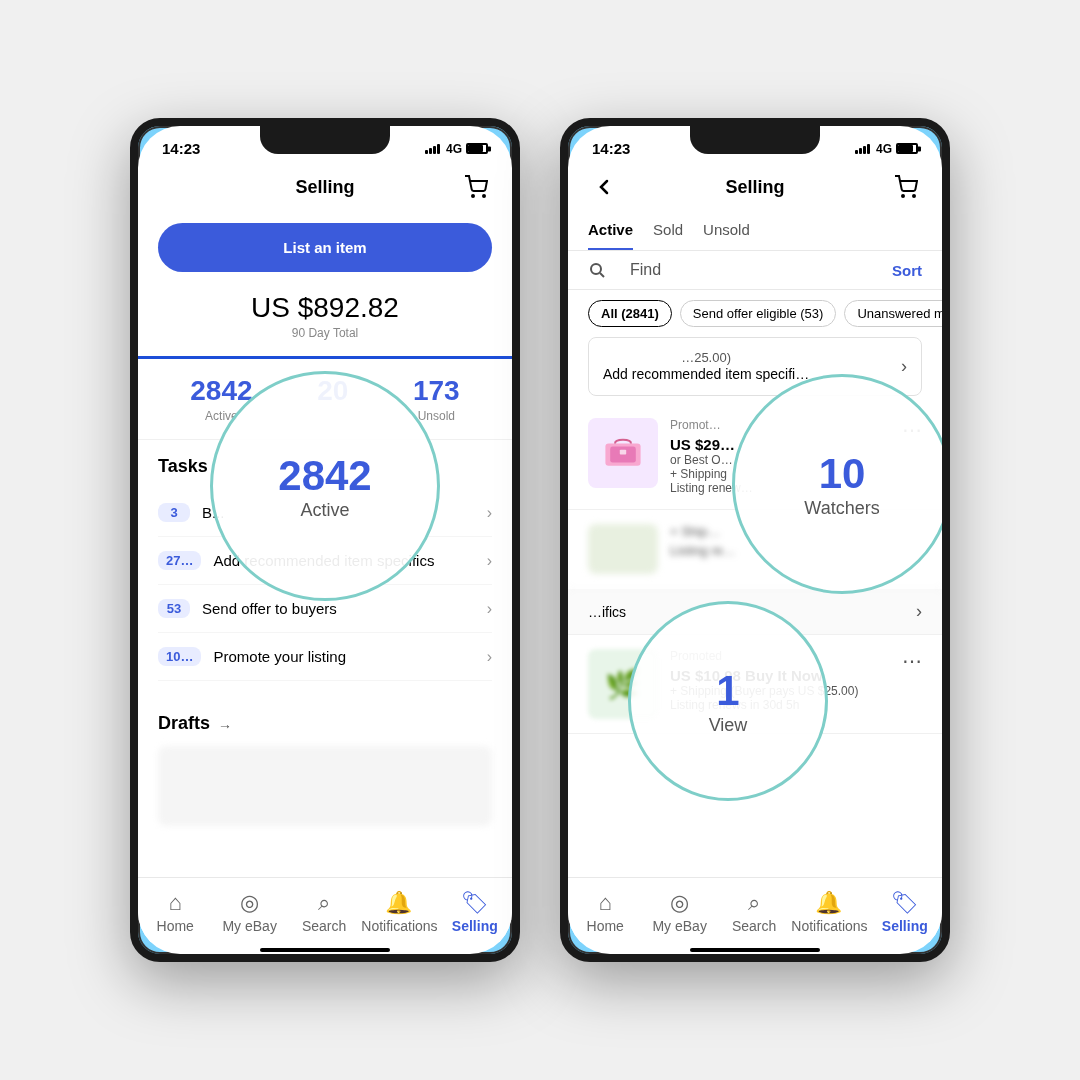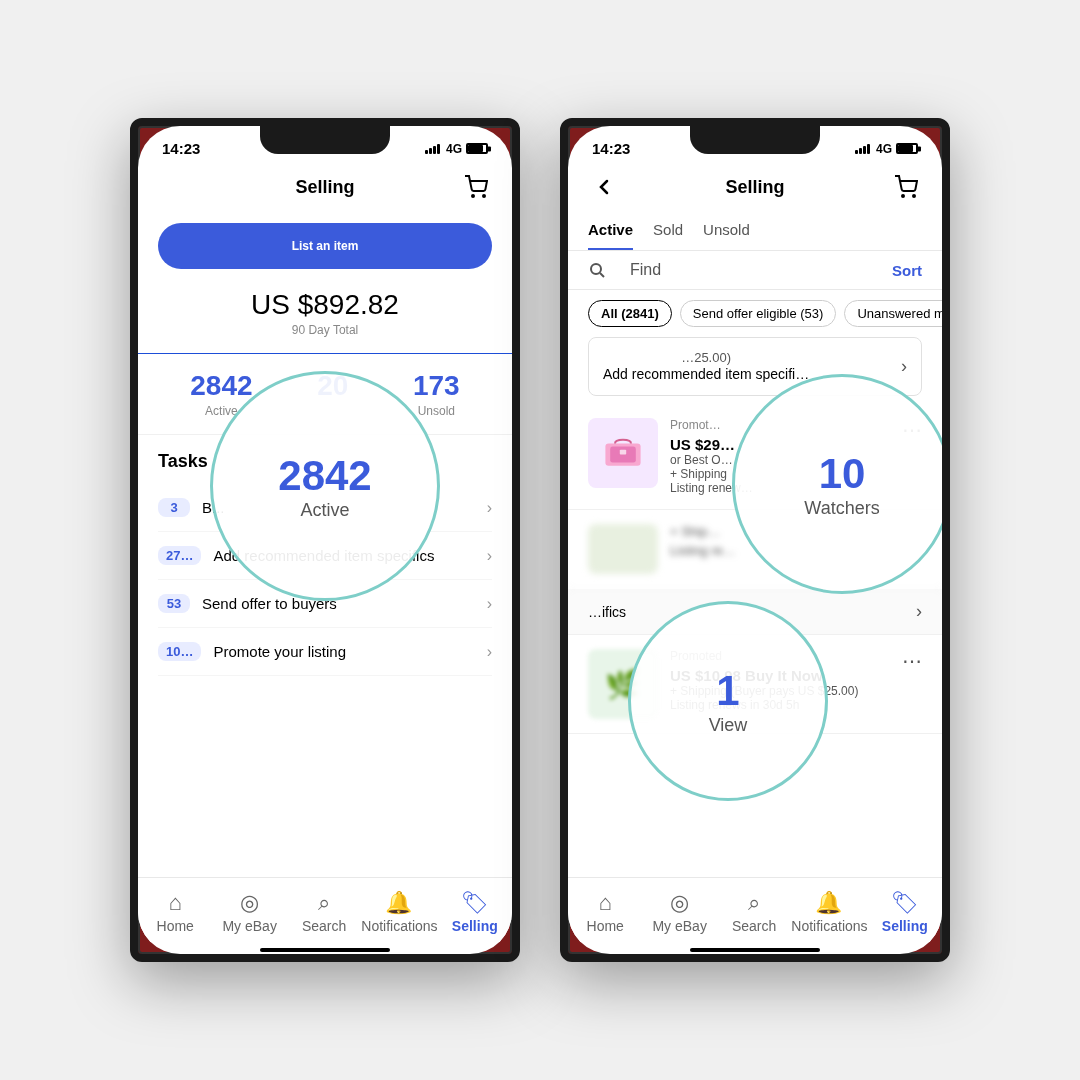--- a/index.html
+++ b/index.html
@@ -17,22 +17,22 @@
       display: flex;
       gap: 40px;
       align-items: center;
       justify-content: center;
     }
 
     
     .phone {
       width: 390px;
       height: 844px;
-      background: #7f1d1d;
-      border-radius: 12px;
+      background: #7dd3fc;
+      border-radius: 30px;
       border: 8px solid #1a1a1a;
       position: relative;
       overflow: hidden;
       box-shadow: 0 20px 60px rgba(0,0,0,0.35), inset 0 0 0 2px #333;
     }
     .phone-inner {
       width: 100%;
       height: 100%;
       border-radius: 42px;
       overflow: hidden;
@@ -161,31 +161,31 @@
     }
 
     
     .list-btn {
       margin: 12px 20px;
       background: #3b5bdb;
       color: #fff;
       border: none;
       border-radius: 25px;
       padding: 16px;
-      font-size: 12px;
+      font-size: 15px;
       font-weight: 700;
       width: calc(100% - 40px);
       cursor: pointer;
       text-align: center;
     }
 
     .total-section {
       text-align: center;
       padding: 8px 12px 16px;
-      border-bottom: 1px solid #1d4ed8;
+      border-bottom: 3px solid #1d4ed8;
     }
     .total-amount { font-size: 28px; font-weight: 300; color: #000; }
     .total-label { font-size: 12px; color: #888; margin-top: 2px; }
 
     .stats-row {
       display: flex;
       justify-content: space-around;
       padding: 16px 20px;
       border-bottom: 1px solid #f0f0f0;
     }
@@ -431,20 +431,27 @@
             <span class="task-arrow">›</span>
           </div>
           <div class="task-item">
             <span class="task-badge">10…</span>
             <span class="task-text">Promote your listing</span>
             <span class="task-arrow">›</span>
           </div>
         </div>
 
         
+        <div class="drafts-section">
+          <div class="drafts-header">
+            <span class="drafts-title">Drafts</span>
+            <span class="drafts-arrow">→</span>
+          </div>
+          <div class="draft-placeholder"></div>
+        </div>
 
         
         <div class="circle-overlay" style="width:230px;height:230px;top:160px;left:50%;transform:translateX(-50%);">
           <span class="circle-number">2842</span>
           <span class="circle-label">Active</span>
         </div>
       </div>
 
       <div class="bottom-nav">
         <div class="nav-item">

